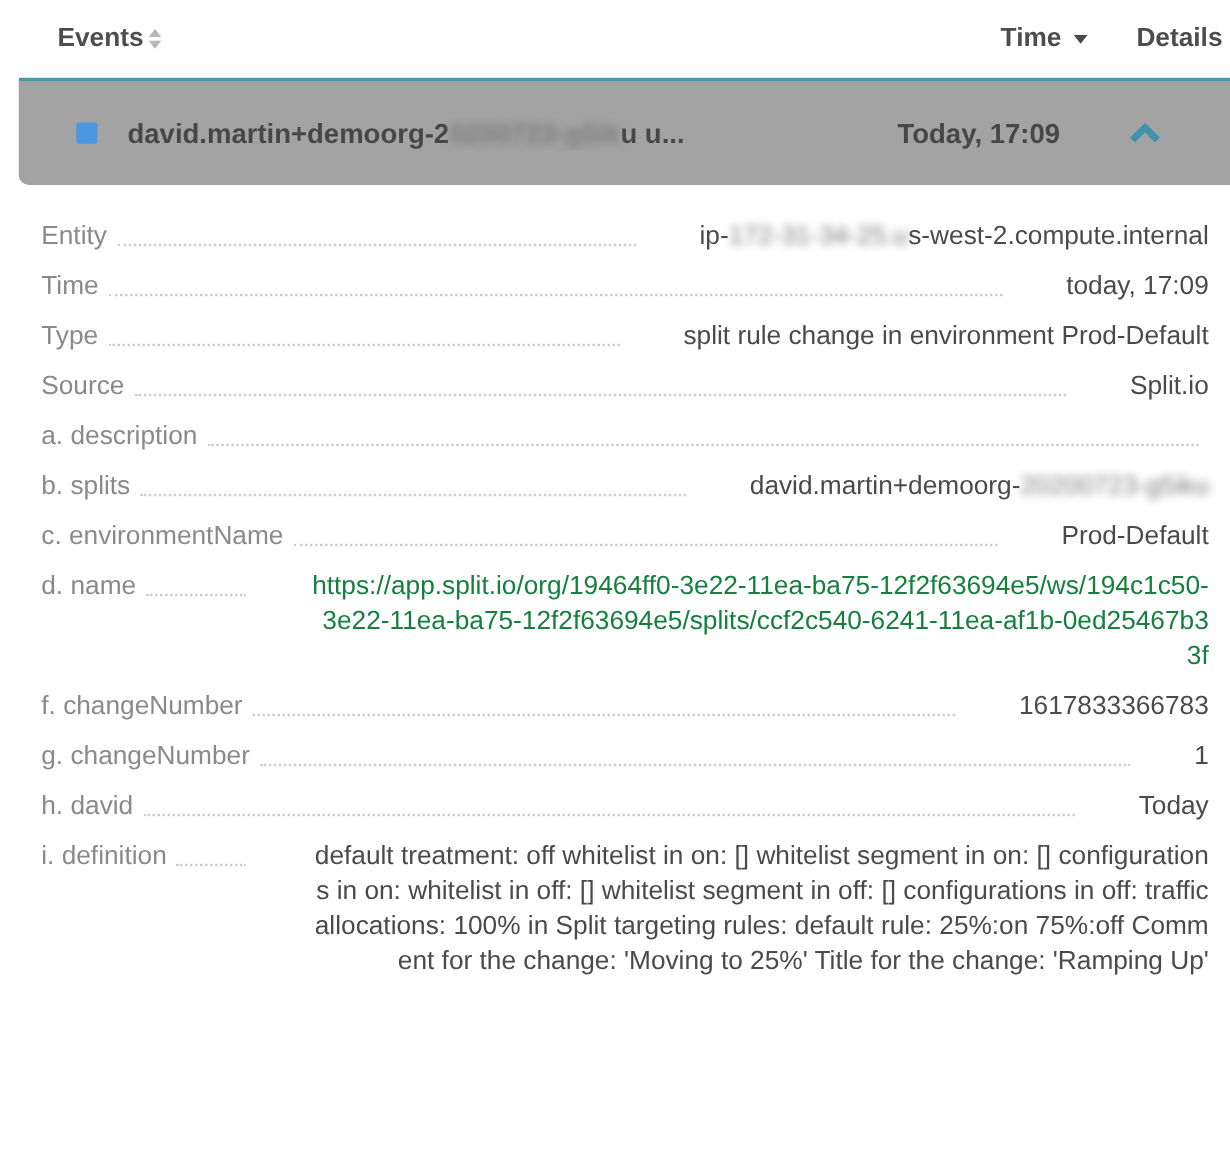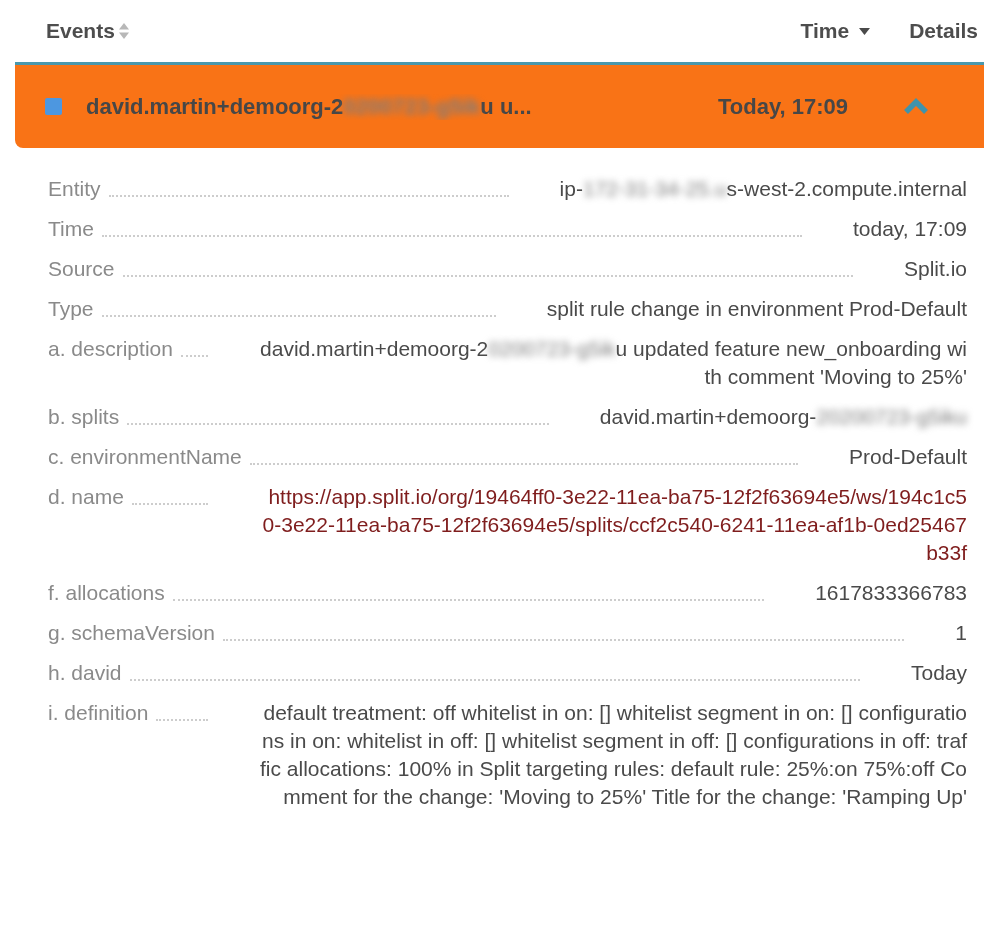--- a/index.html
+++ b/index.html
@@ -40,26 +40,26 @@
     align-items: center;
     gap: 9px;
     cursor: pointer;
   }
   .icon { display: inline-block; line-height: 0; }
 
   
   .event-row {
     margin-left: 15px;
     height: 86px;
-    background: #f97316;
+    background: #a3a3a3;
     border-top: 3px solid #4a98ad;
     border-radius: 0 0 0 8px;
     display: flex;
     align-items: center;
-    padding-left: 30px;
+    padding-left: 46px;
     box-sizing: border-box;
     cursor: pointer;
   }
   .event-square {
     width: 17px;
     height: 17px;
     border-radius: 2px;
     background: #4d97e0;
     flex: 0 0 auto;
   }
@@ -82,21 +82,21 @@
     margin: 0 50px 0 50px;
     background: none;
     border: none;
     padding: 4px;
     cursor: pointer;
     line-height: 0;
   }
 
   
   .details {
-    padding: 27px 17px 0 48px;
+    padding: 27px 17px 0 33px;
   }
   .drow {
     display: flex;
     align-items: flex-start;
     margin-bottom: 12px;
     font-size: 21px;
     line-height: 28px;
   }
   .dlabel {
     color: #8a8a8a;
@@ -112,21 +112,21 @@
   }
   .dvalue {
     color: #4a4a4a;
     text-align: right;
     word-break: break-all;
     max-width: 77%;
     flex: 0 1 auto;
     margin-left: 43px;
   }
   .dvalue.link {
-    color: #7f1d1d;
+    color: #15803d;
     text-decoration: none;
     cursor: pointer;
   }
   .blur {
     filter: blur(3.5px);
     color: #7d7d7d;
   }
 </style>
 </head>
 <body>
@@ -175,35 +175,34 @@
     <span class="dvalue"><span>ip-</span><span class="blur">172-31-34-25.u</span><span>s-west-2.compute.internal</span></span>
   </div>
 
   <div class="drow">
     <span class="dlabel">Time</span>
     <span class="leader"></span>
     <span class="dvalue">today, 17:09</span>
   </div>
 
   <div class="drow">
+    <span class="dlabel">Type</span>
+    <span class="leader"></span>
+    <span class="dvalue">split rule change in environment Prod-Default</span>
+  </div>
+
+  <div class="drow">
     <span class="dlabel">Source</span>
     <span class="leader"></span>
     <span class="dvalue">Split.io</span>
   </div>
 
   <div class="drow">
-    <span class="dlabel">Type</span>
-    <span class="leader"></span>
-    <span class="dvalue">split rule change in environment Prod-Default</span>
-  </div>
-
-  <div class="drow">
     <span class="dlabel">a. description</span>
     <span class="leader"></span>
-    <span class="dvalue"><span>david.martin+demoorg-2</span><span class="blur">0200723-g5ik</span><span>u updated feature new_onboarding with comment 'Moving to 25%'</span></span>
   </div>
 
   <div class="drow">
     <span class="dlabel">b. splits</span>
     <span class="leader"></span>
     <span class="dvalue"><span>david.martin+demoorg-</span><span class="blur">20200723-g5iku</span><span></span></span>
   </div>
 
   <div class="drow">
     <span class="dlabel">c. environmentName</span>
@@ -212,27 +211,27 @@
   </div>
 
   <div class="drow">
     <span class="dlabel">d. name</span>
     <span class="leader"></span>
     <a class="dvalue link">https://app.split.io/org/19464ff0-3e22-11ea-ba75-12f2f63694e5/ws/194c1c50-3e22-11ea-ba75-12f2f63694e5/splits/ccf2c540-6241-11ea-af1b-0ed25467b33f</a>
   </div>
 
 
   <div class="drow">
-    <span class="dlabel">f. allocations</span>
+    <span class="dlabel">f. changeNumber</span>
     <span class="leader"></span>
     <span class="dvalue">1617833366783</span>
   </div>
 
   <div class="drow">
-    <span class="dlabel">g. schemaVersion</span>
+    <span class="dlabel">g. changeNumber</span>
     <span class="leader"></span>
     <span class="dvalue">1</span>
   </div>
 
   <div class="drow">
     <span class="dlabel">h. david</span>
     <span class="leader"></span>
     <span class="dvalue">Today</span>
   </div>
 

